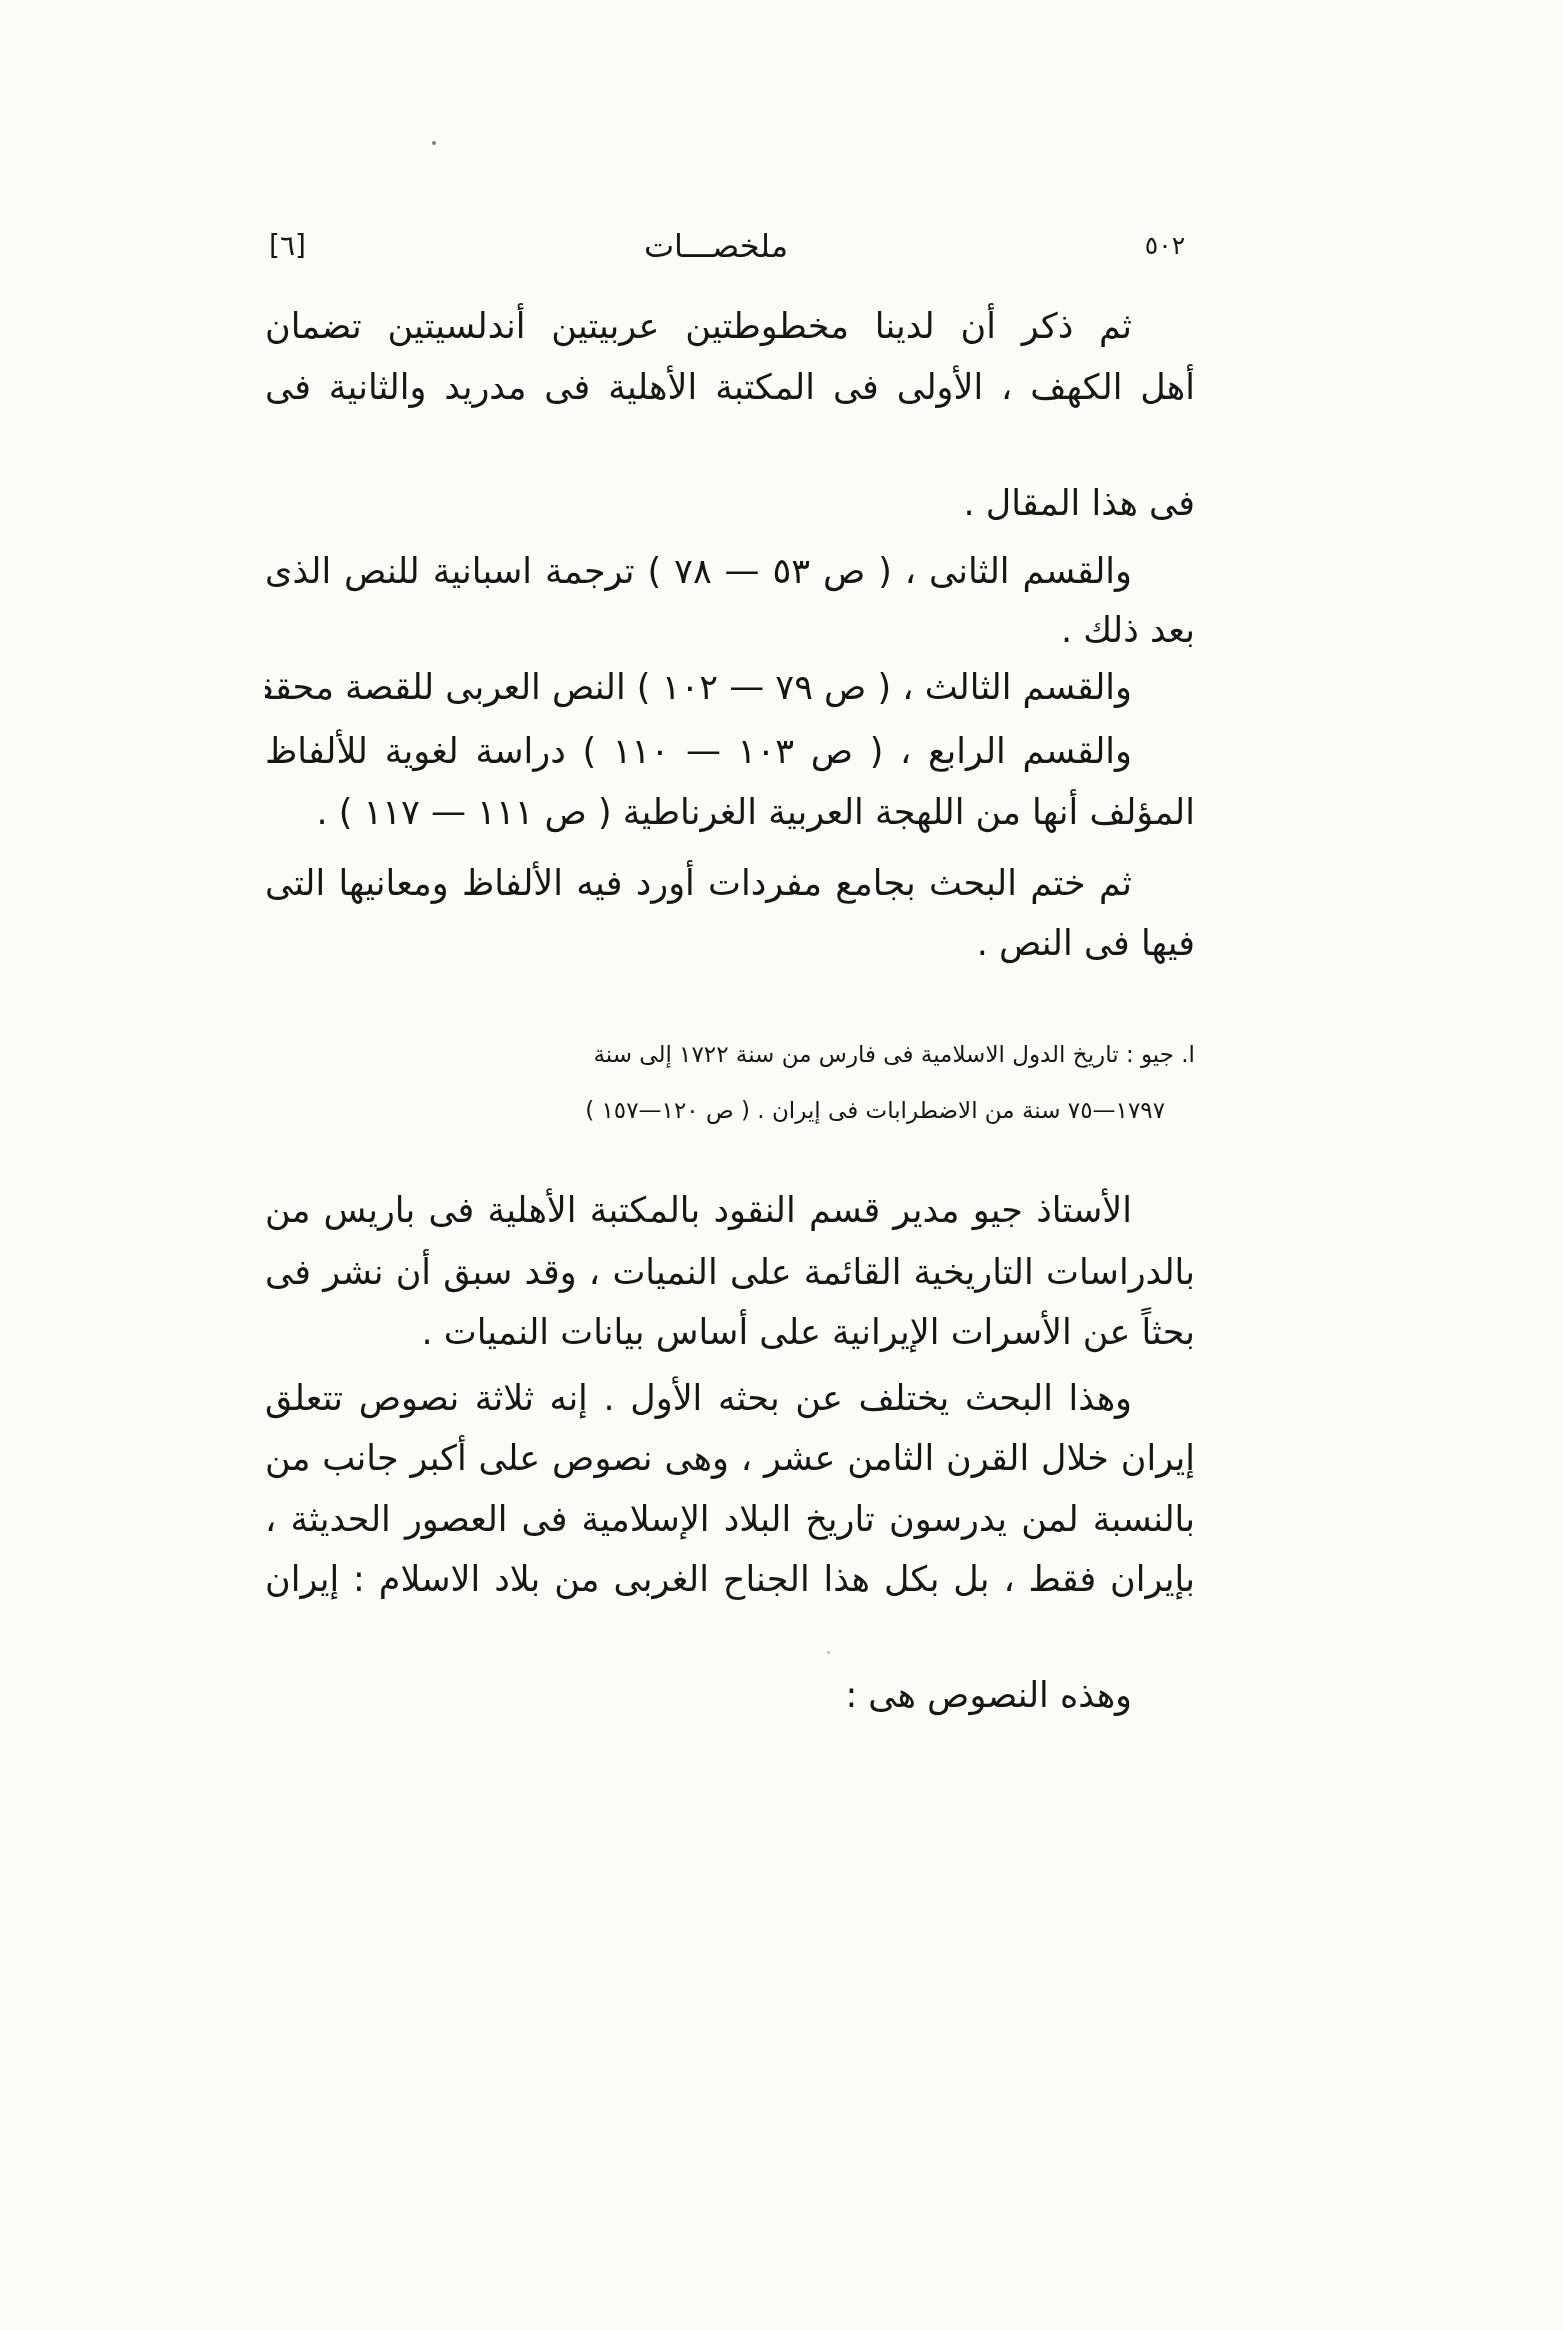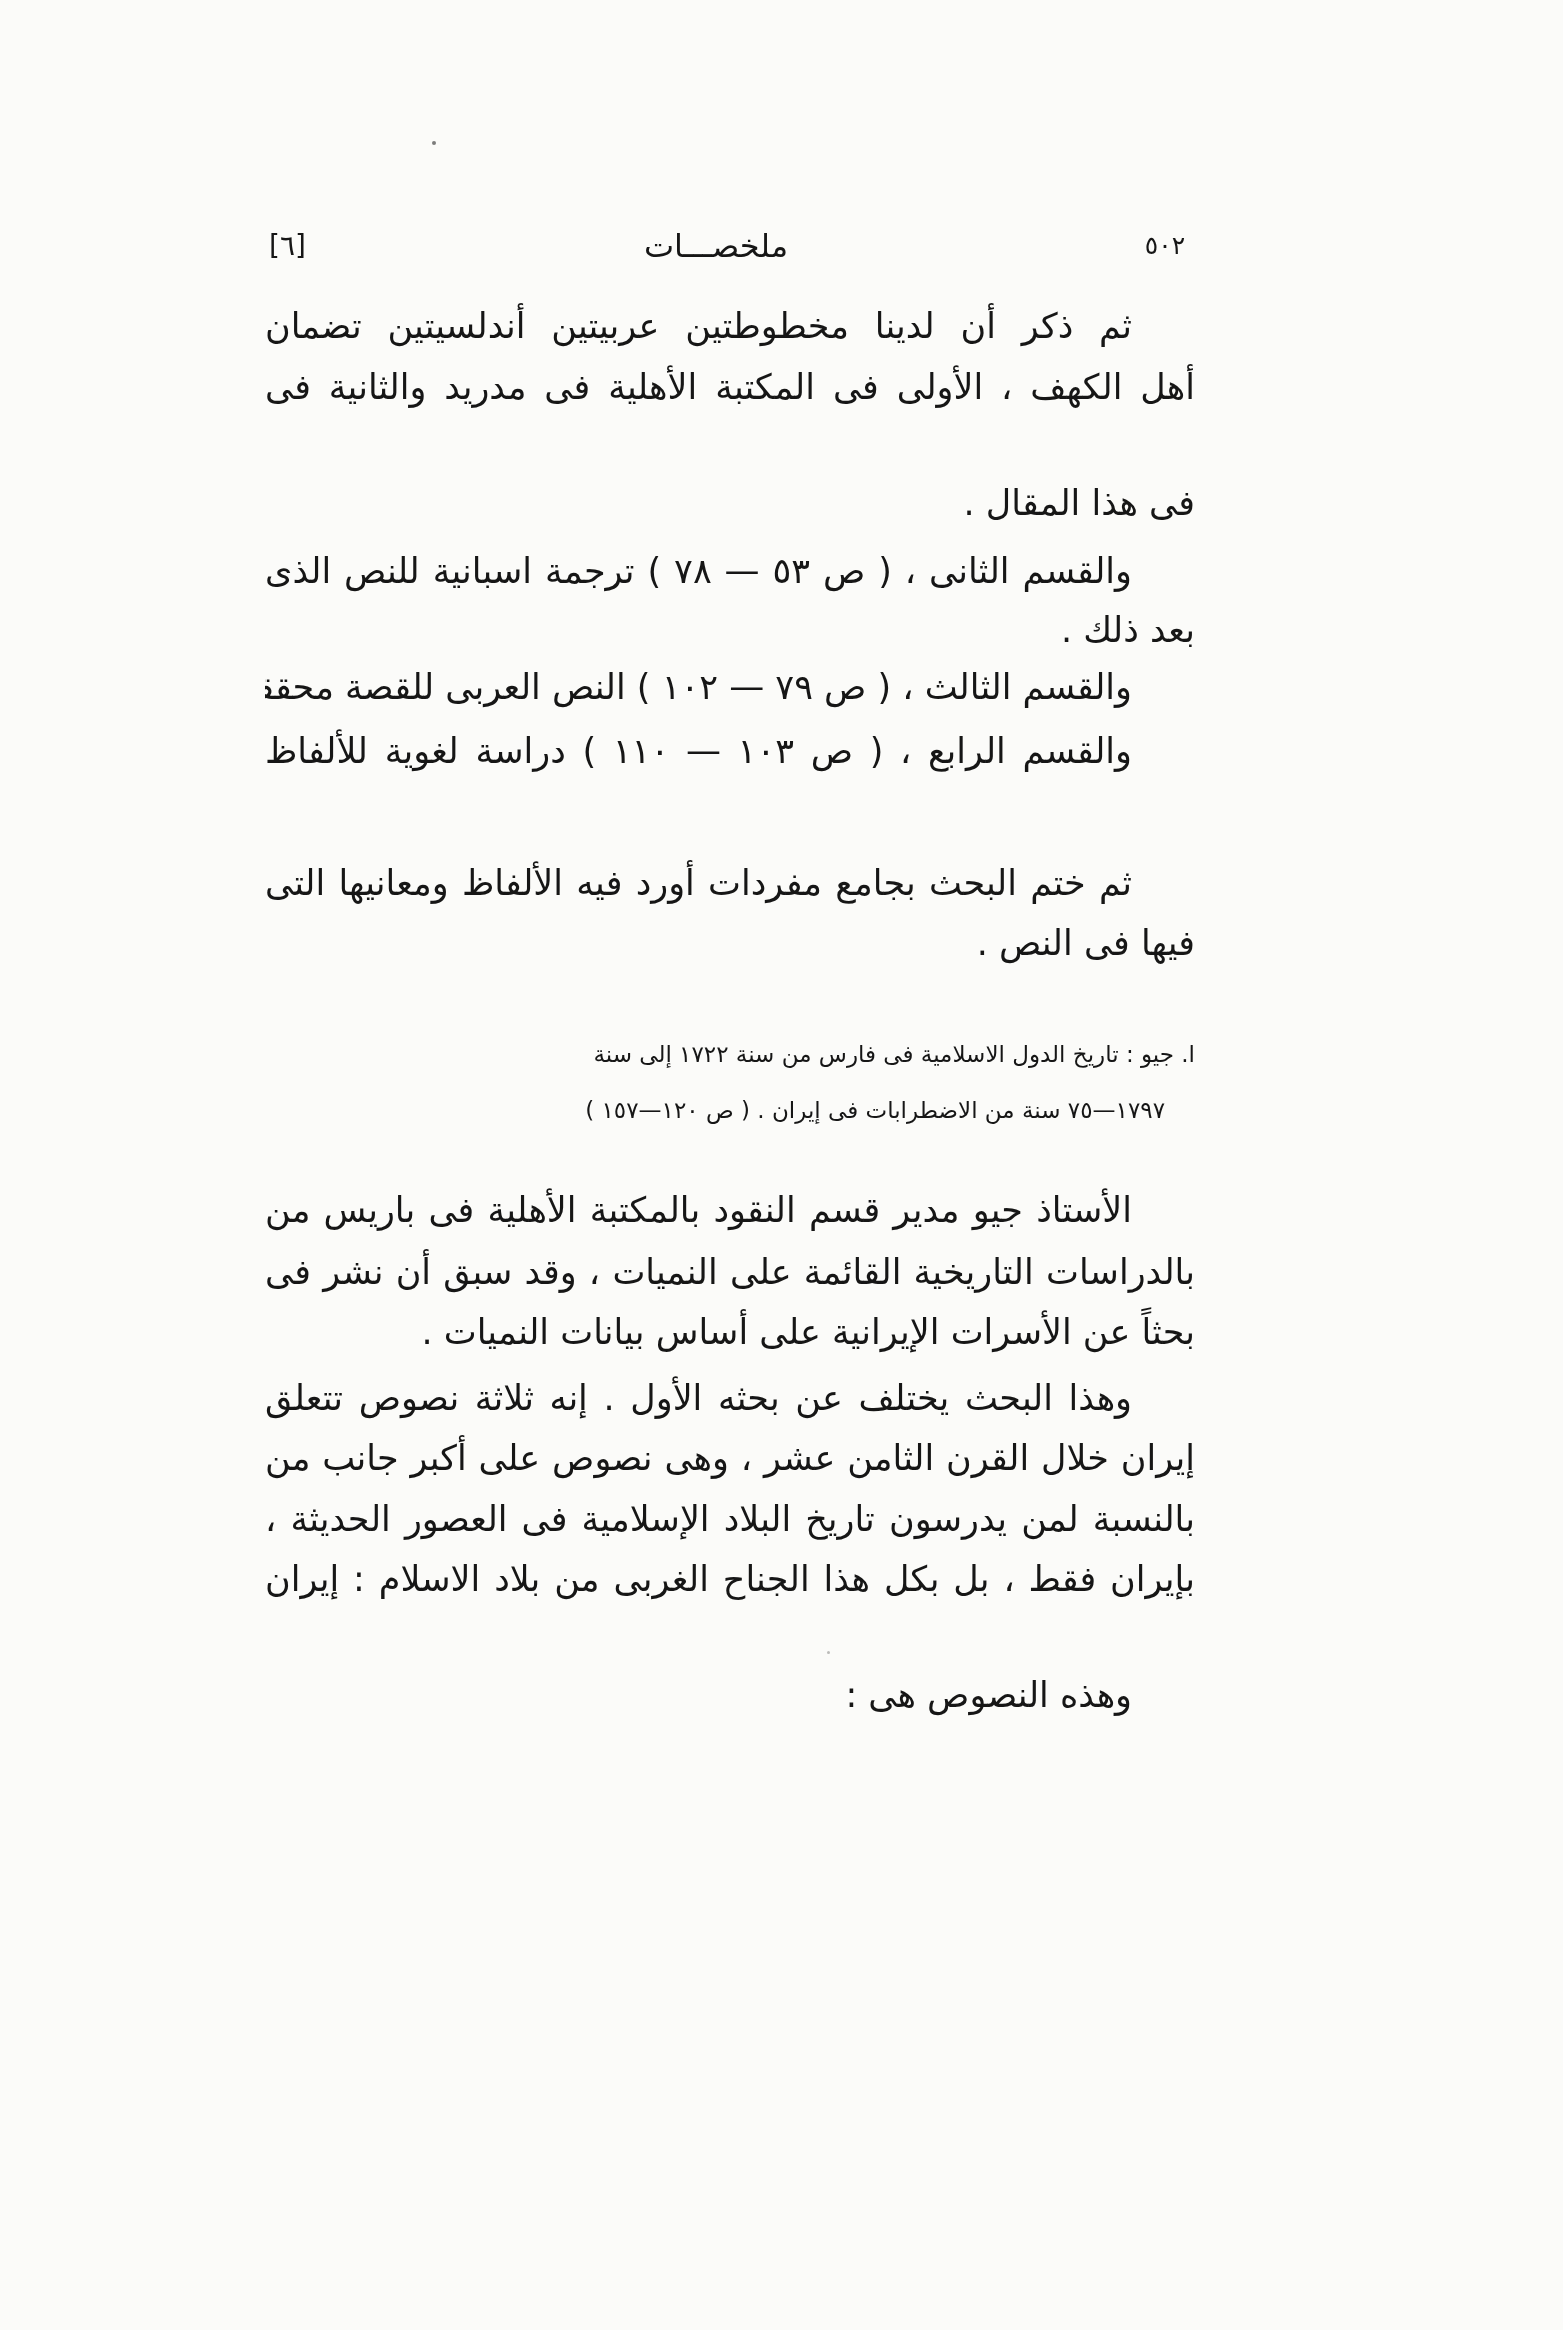--- a/index.html
+++ b/index.html
@@ -73,20 +73,21 @@
   <div class="line j start" style="top:296px">ثم ذكر أن لدينا مخطوطتين عربيتين أندلسيتين تضمان صورتين من قصة</div>
   <div class="line j" style="top:357px">أهل الكهف ، الأولى فى المكتبة الأهلية فى مدريد والثانية فى مجموعة جايانجوس</div>
   <div class="line end" style="top:473px">فى هذا المقال .</div>
 
   <div class="line j start" style="top:541px">والقسم الثانى ، ( ص ٥٣ — ٧٨ ) ترجمة اسبانية للنص الذى سينشره</div>
   <div class="line end" style="top:600px">بعد ذلك .</div>
 
   <div class="line end start" style="top:657px">والقسم الثالث ، ( ص ٧٩ — ١٠٢ ) النص العربى للقصة محققاً .</div>
 
   <div class="line j start" style="top:721px">والقسم الرابع ، ( ص ١٠٣ — ١١٠ ) دراسة لغوية للألفاظ التى يعتقد</div>
+  <div class="line end" style="top:782px">المؤلف أنها من اللهجة العربية الغرناطية ( ص ١١١ — ١١٧ ) .</div>
 
   <div class="line j start" style="top:853px">ثم ختم البحث بجامع مفردات أورد فيه الألفاظ ومعانيها التى استُعملت</div>
   <div class="line end" style="top:913px">فيها فى النص .</div>
 
   <div class="fnote" style="top:1028px">ا. جيو : تاريخ الدول الاسلامية فى فارس من سنة ١٧٢٢ إلى سنة</div>
   <div class="fnote hang" style="top:1084px">١٧٩٧—٧٥ سنة من الاضطرابات فى إيران . ( ص ١٢٠—١٥٧ )</div>
 
   <div class="line j start" style="top:1180px">الأستاذ جيو مدير قسم النقود بالمكتبة الأهلية فى باريس من المعنيين</div>
   <div class="line j" style="top:1242px">بالدراسات التاريخية القائمة على النميات ، وقد سبق أن نشر فى صحيفة هذا المعهد</div>
   <div class="line end" style="top:1302px">بحثاً عن الأسرات الإيرانية على أساس بيانات النميات .</div>

